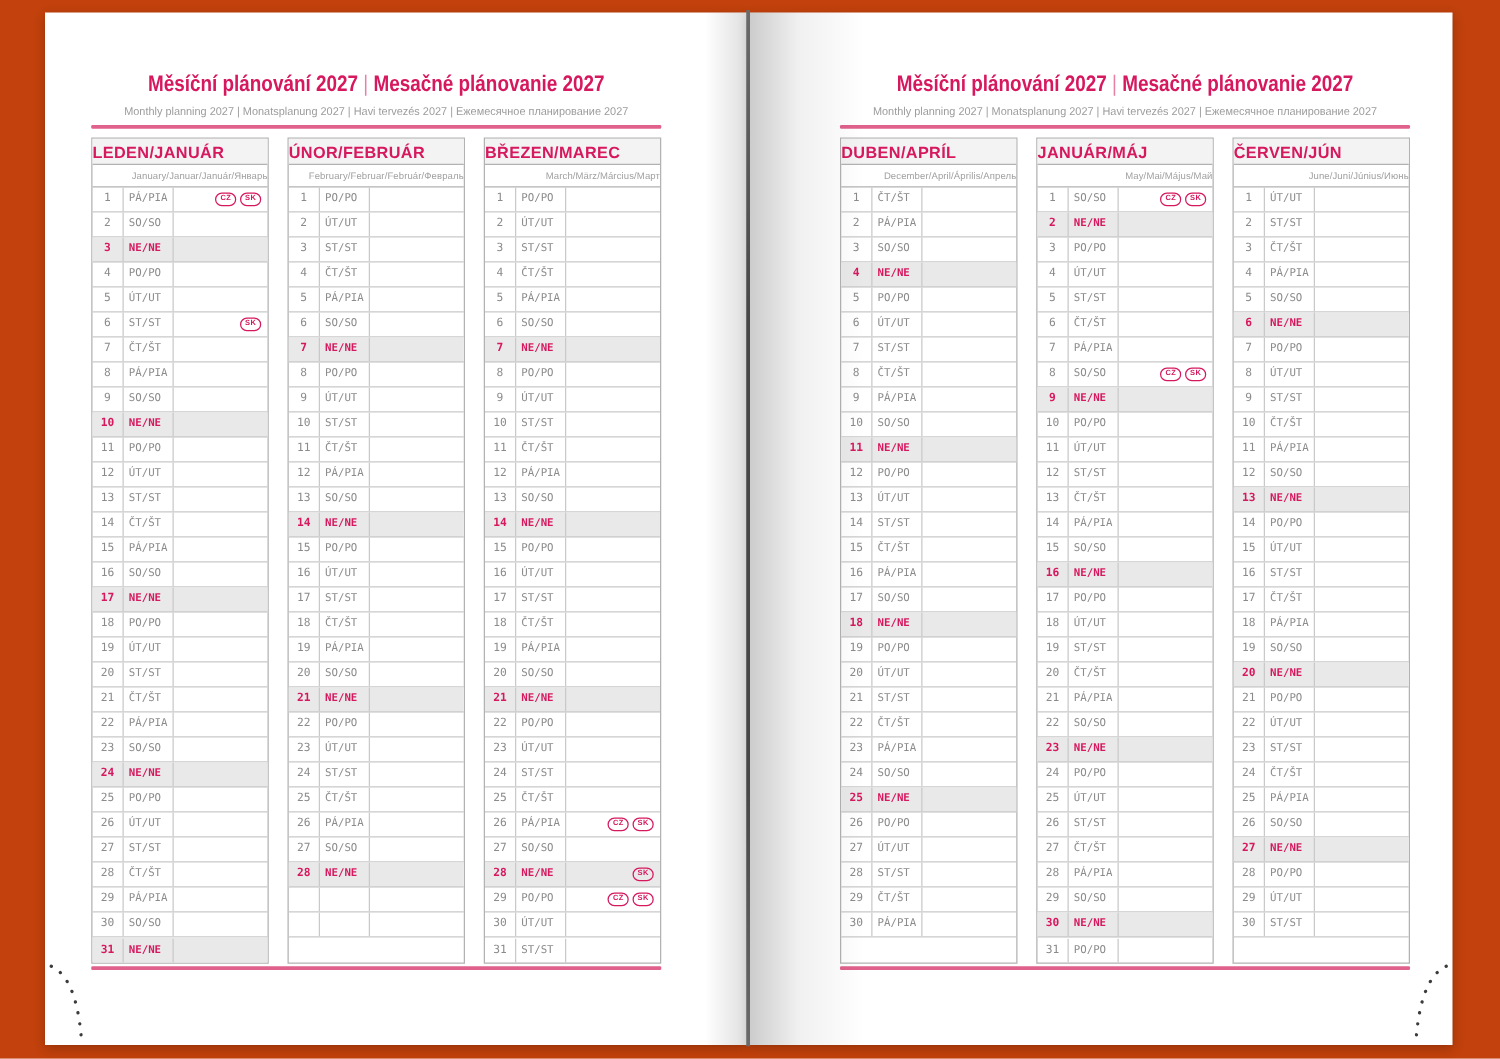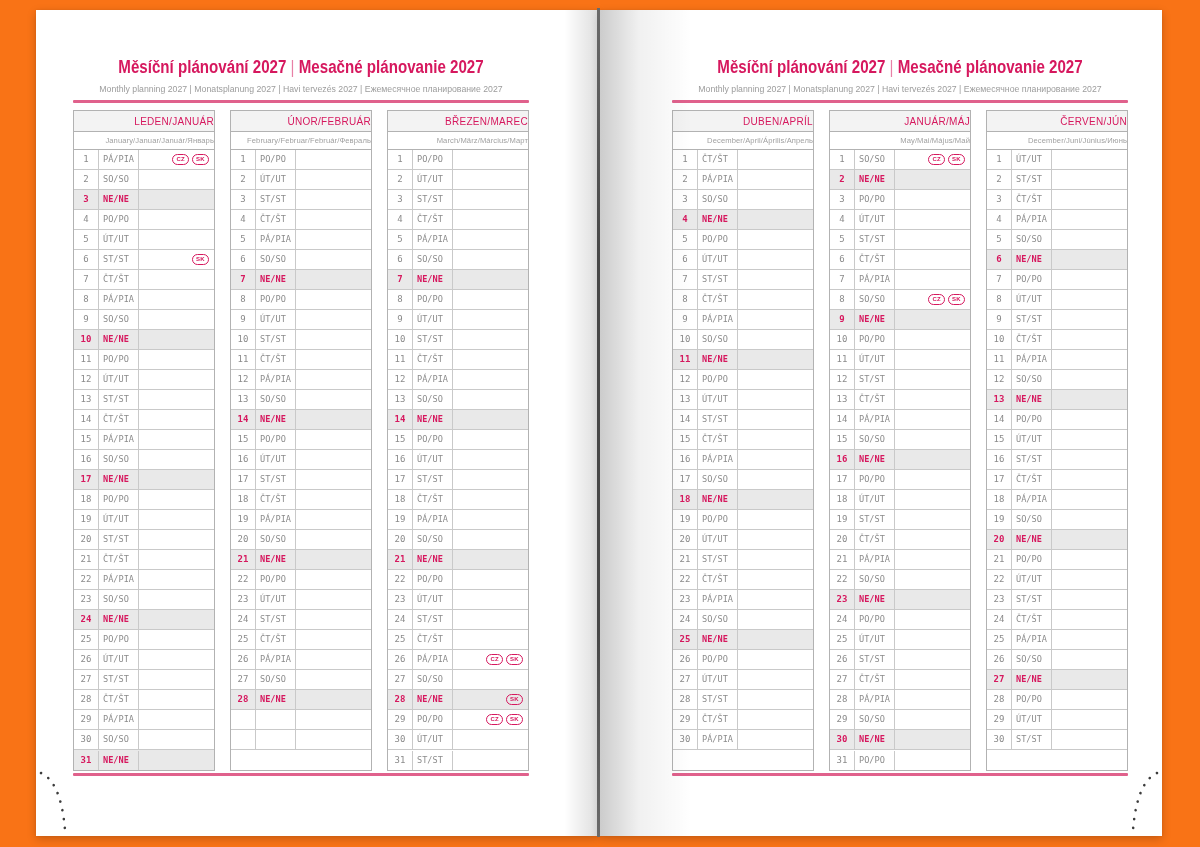--- a/index.html
+++ b/index.html
@@ -8,21 +8,21 @@
     --txt-gray:#8b8b8b;
     --sub-gray:#9c9c9c;
     --line:#c9c9c9;
     --outer-line:#b2b2b2;
     --sun-bg:#e9e9e9;
     --head-bg:#f3f3f3;
   }
   *{margin:0;padding:0;box-sizing:border-box;}
   html,body{width:1200px;height:847px;background:#ffffff;overflow:hidden;
     font-family:"Liberation Sans","DejaVu Sans",sans-serif;}
-  .stage{position:relative;width:1200px;height:847px;background:#f97316;}
+  .stage{position:relative;width:1200px;height:847px;background:#c2410c;}
 
   .page{position:absolute;top:10px;width:562px;height:826px;background:#fff;
     box-shadow:0 3px 9px rgba(0,0,0,.20), 0 0 2px rgba(0,0,0,.08);}
   .page-left{left:36px;}
   .page-right{left:600px;}
   .gutter-line{position:absolute;left:597px;top:8px;width:3px;height:829px;
     background:linear-gradient(to bottom,#6a6a6a,#474747 30%,#474747 75%,#6a6a6a);z-index:5;}
   .shade-right-edge{position:absolute;right:0;top:0;bottom:0;width:34px;
     background:linear-gradient(to left,rgba(0,0,0,.13),rgba(0,0,0,0));pointer-events:none;}
   .shade-left-edge{position:absolute;left:0;top:0;bottom:0;width:92px;
@@ -36,23 +36,23 @@
     font-size:18px;font-weight:bold;line-height:22px;white-space:nowrap;
     transform:scaleX(.84);transform-origin:center;}
   .page-title .sep{font-weight:normal;opacity:.55;padding:0 5px;}
   .page-subtitle{margin-top:5px;text-align:center;color:var(--sub-gray);
     font-size:9px;line-height:12px;white-space:nowrap;transform:scaleX(.97);transform-origin:center;}
   .header-rule{margin-top:5px;height:3px;background:var(--rule);border-radius:1px;}
   .months-row{margin-top:7px;display:flex;gap:15px;}
   .bottom-rule{margin-top:2px;height:3px;background:var(--rule);border-radius:1px;}
 
   .month-block{width:142px;border:1px solid var(--outer-line);background:#fff;}
-  .month-header{height:21px;line-height:21px;text-align:right;background:var(--head-bg);
+  .month-header{height:21px;line-height:21px;text-align:left;background:var(--head-bg);
     border-bottom:1px solid var(--outer-line);color:var(--accent);
-    font-size:10px;font-weight:normal;letter-spacing:.3px;white-space:nowrap;}
+    font-size:13px;font-weight:bold;letter-spacing:.3px;white-space:nowrap;}
   .month-subtitle{height:18px;line-height:18px;text-align:right;color:#a0a0a0;
     font-size:7.6px;letter-spacing:.1px;border-bottom:1px solid var(--outer-line);white-space:nowrap;}
   .month-days{display:block;}
   .day-row{display:flex;height:20px;border-bottom:1px solid var(--line);}
   .month-days .day-row:last-child{border-bottom:none;align-items:flex-end;}
   .day-num{width:25px;border-right:1px solid var(--line);
     font-family:"DejaVu Sans Mono","Liberation Mono",monospace;
     font-size:9px;line-height:19px;text-align:center;color:var(--txt-gray);}
   .day-label{width:40px;border-right:1px solid var(--line);padding-left:4px;
     font-family:"DejaVu Sans Mono","Liberation Mono",monospace;
@@ -1069,21 +1069,21 @@
   <div class="day-row">
     <div class="day-num">31</div>
     <div class="day-label">PO/PO</div>
     <div class="day-notes"></div>
   </div>
 </div>
   </div>
 
   <div class="month-block">
     <div class="month-header">ČERVEN/JÚN</div>
-    <div class="month-subtitle">December/Juni/Június/Июнь</div>
+    <div class="month-subtitle">June/Juni/Június/Июнь</div>
     <div class="month-days">
   <div class="day-row">
     <div class="day-num">1</div>
     <div class="day-label">ÚT/UT</div>
     <div class="day-notes"></div>
   </div>
 
   <div class="day-row">
     <div class="day-num">2</div>
     <div class="day-label">ST/ST</div>

